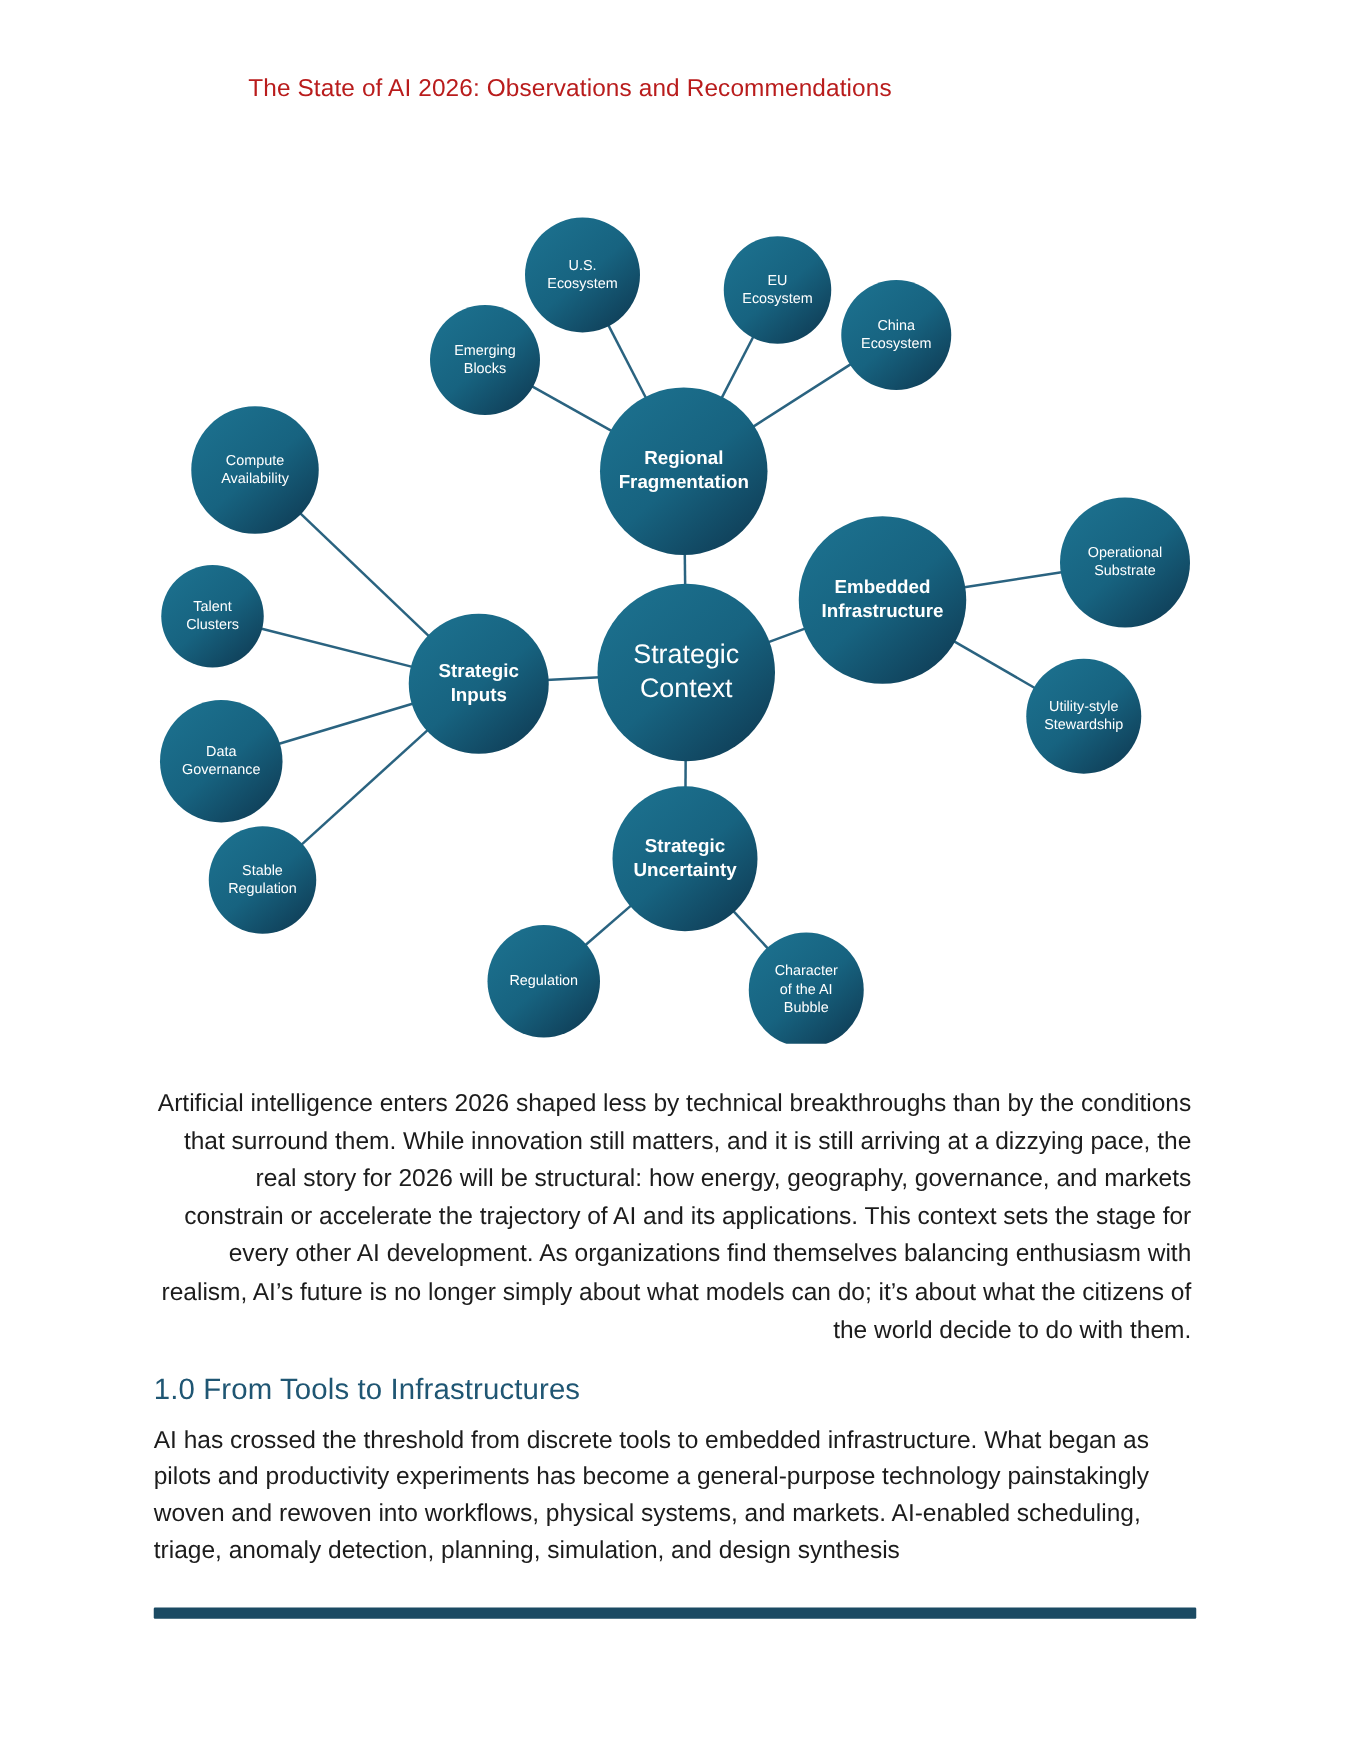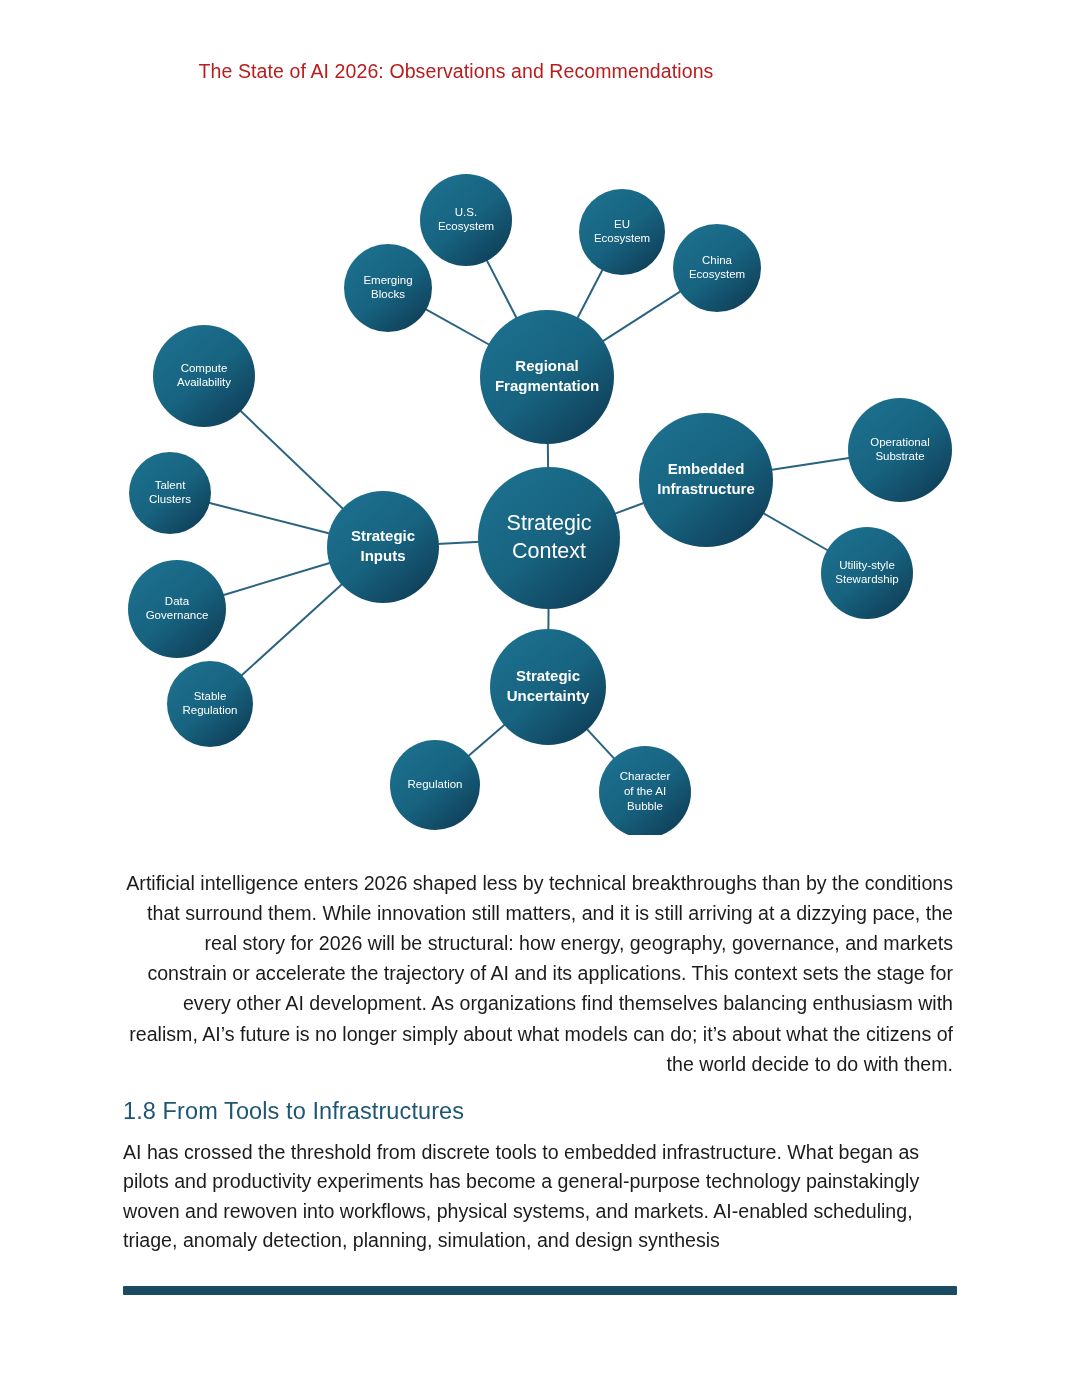--- a/index.html
+++ b/index.html
@@ -210,19 +210,19 @@
           <g>
             <circle cx="645" cy="627" r="46" fill="url(#nodeGrad)"></circle>
             <text class="node-label" x="645" y="612.28" font-size="11.5" font-weight="400"><tspan x="645">Character</tspan><tspan x="645" dy="14.72">of the AI</tspan><tspan x="645" dy="14.72">Bubble</tspan></text>
           </g>
         </g>
     </svg>
   </div>
 
   <p class="body-par" id="par-intro">Artificial intelligence enters 2026 shaped less by technical breakthroughs than by the conditions that surround them. While innovation still matters, and it is still arriving at a dizzying pace, the real story for 2026 will be structural: how energy, geography, governance, and markets constrain or accelerate the trajectory of AI and its applications. This context sets the stage for every other AI development. As organizations find themselves balancing enthusiasm with realism, AI’s future is no longer simply about what models can do; it’s about what the citizens of the world decide to do with them.</p>
 
-  <h2 class="h2">1.8 From Tools to Infrastructures</h2>
+  <h2 class="h2">1.0 From Tools to Infrastructures</h2>
 
   <p class="body-par" id="par-tools">AI has crossed the threshold from discrete tools to embedded infrastructure. What began as pilots and productivity experiments has become a general-purpose technology painstakingly woven and rewoven into workflows, physical systems, and markets. AI-enabled scheduling, triage, anomaly detection, planning, simulation, and design synthesis</p>
 
   <div class="footer-rule"></div>
 
 </div>
 
 </body></html>

